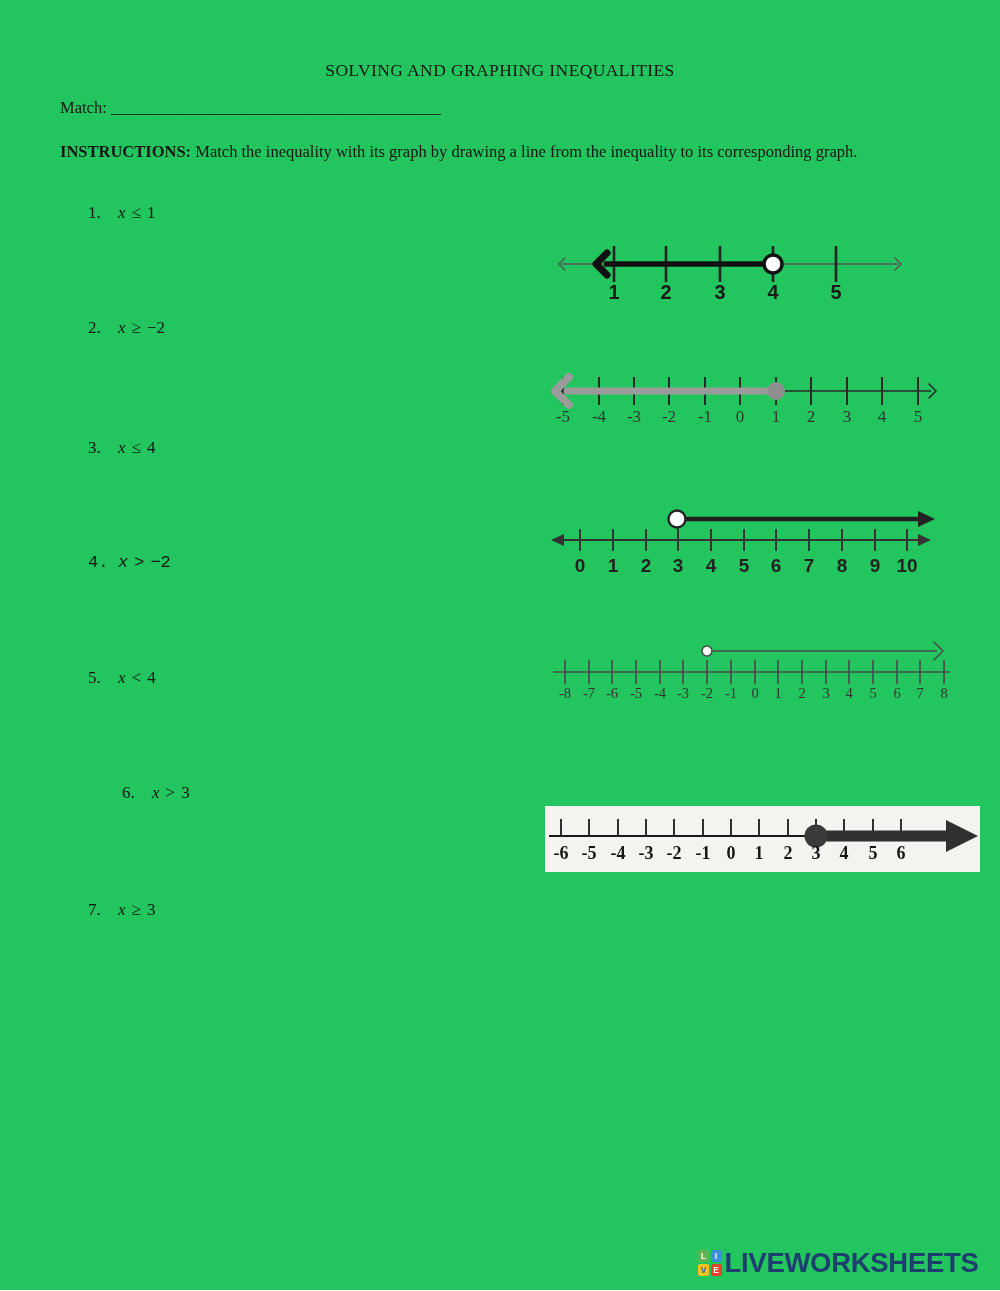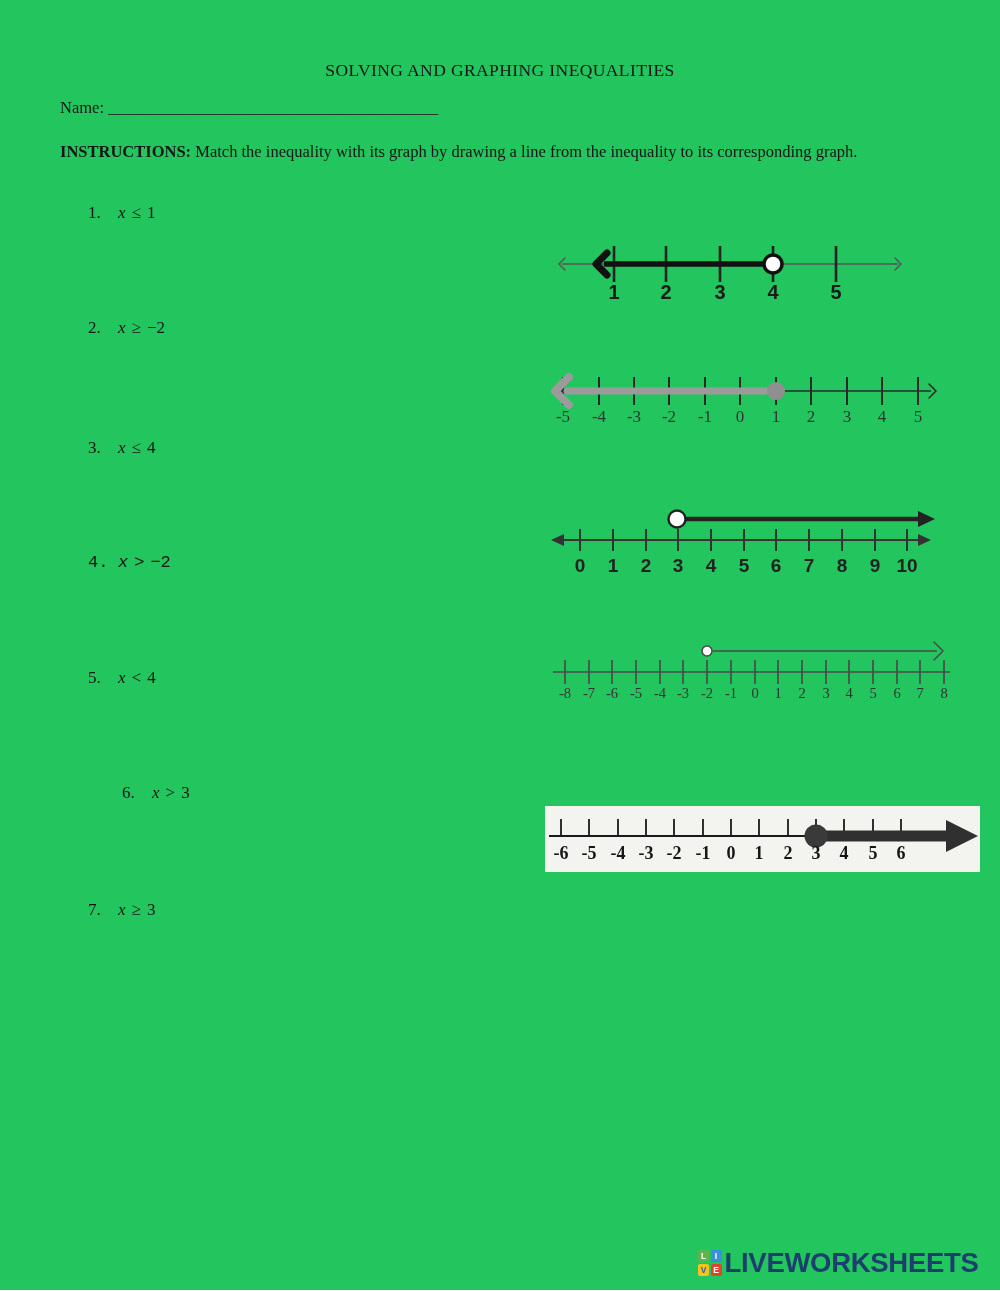--- a/index.html
+++ b/index.html
@@ -35,21 +35,21 @@
             color:#1d3f6e;letter-spacing:-.3px;}
 </style>
 </head>
 <body>
 
 <div class="page">
 
   <div class="abs title">SOLVING AND GRAPHING INEQUALITIES</div>
 
   <div class="abs nm">
-    <span>Name:</span>
+    <span>Match:</span>
     <span class="blank">________________________________________</span>
   </div>
 
   <div class="abs instr">
     <b>INSTRUCTIONS:</b><span> Match the inequality with its graph by drawing a line from the inequality to its corresponding graph.</span><br>
   </div>
 
   <div class="abs item it1">
     <span class="no">1.</span><i>x</i><span class="op">≤</span><span>1</span>
   </div>

